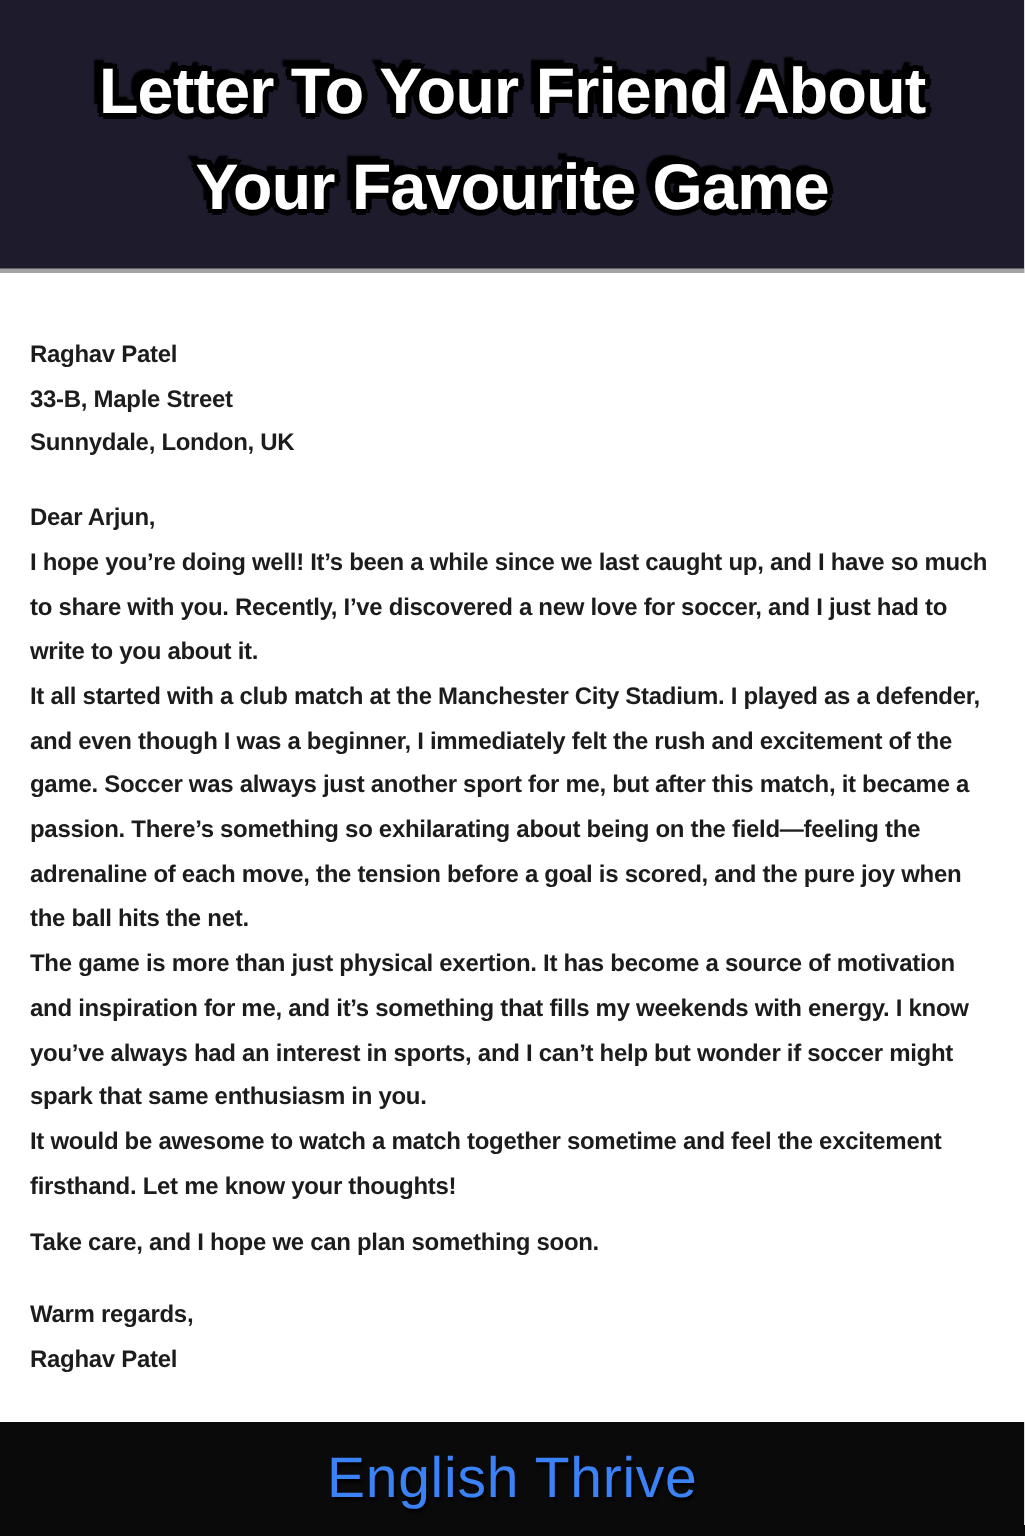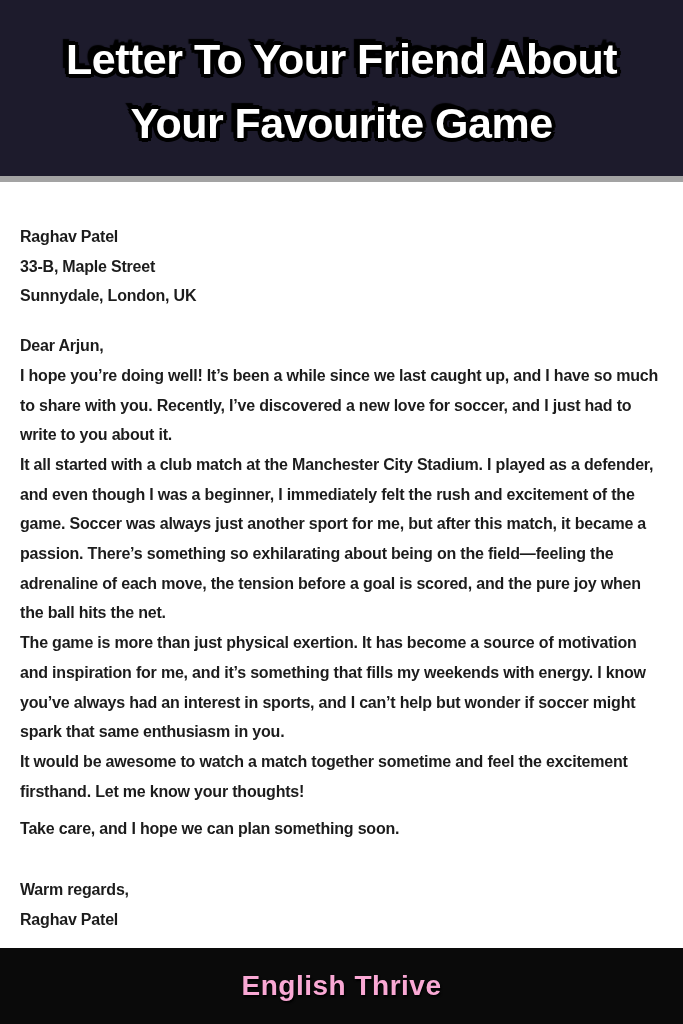--- a/index.html
+++ b/index.html
@@ -2,47 +2,47 @@
 <html><head>
 <meta charset="utf-8">
 <style>
   html,body{margin:0;padding:0;background:#ffffff;}
   .page{
     width:683px;height:1024px;position:relative;overflow:hidden;
     background:#ffffff;font-family:"Liberation Sans",sans-serif;
   }
   
   .header{
-    height:182px;background:#1d1b2c;border-bottom:6px solid #a3a3a3;
+    height:182px;background:#1d1b2c;border-bottom:3px solid #a3a3a3;
     display:flex;flex-direction:column;align-items:center;justify-content:center;
     padding-top:6px;box-sizing:border-box;
   }
   .title-line{
     color:#ffffff;font-size:43px;font-weight:800;letter-spacing:-0.5px;
     line-height:64px;white-space:nowrap;
     text-shadow:
       -3px -3px 0 #000, 3px -3px 0 #000, -3px 3px 0 #000, 3px 3px 0 #000,
       0 -4px 0 #000, 0 4px 0 #000, -4px 0 0 #000, 4px 0 0 #000,
       -6px -6px 1px #000;
   }
   
   .letter{
     padding:40px 20px 0 20px;color:#1c1c1c;
     font-size:16px;font-weight:700;letter-spacing:-0.2px;line-height:29.7px;
   }
   .sender-block{margin-bottom:20px;}
   .closing{margin-top:8px;}
-  .signoff{margin-top:31px;}
+  .signoff{margin-top:18px;}
   
   .footer{
     position:absolute;left:0;bottom:0;width:683px;height:76px;
     background:#0a0a0a;display:flex;align-items:center;justify-content:center;
   }
   .brand{
-    color:#f9a8d4;font-size:28px;font-weight:700;letter-spacing:0.5px;
+    color:#3b82f6;font-size:38px;font-weight:400;letter-spacing:0.5px;
     text-shadow:1px 2px 2px #000;
   }
 </style>
 </head>
 <body>
 
 <div class="page">
 
   <div class="header">
     <div class="title-line">Letter To Your Friend About</div>

